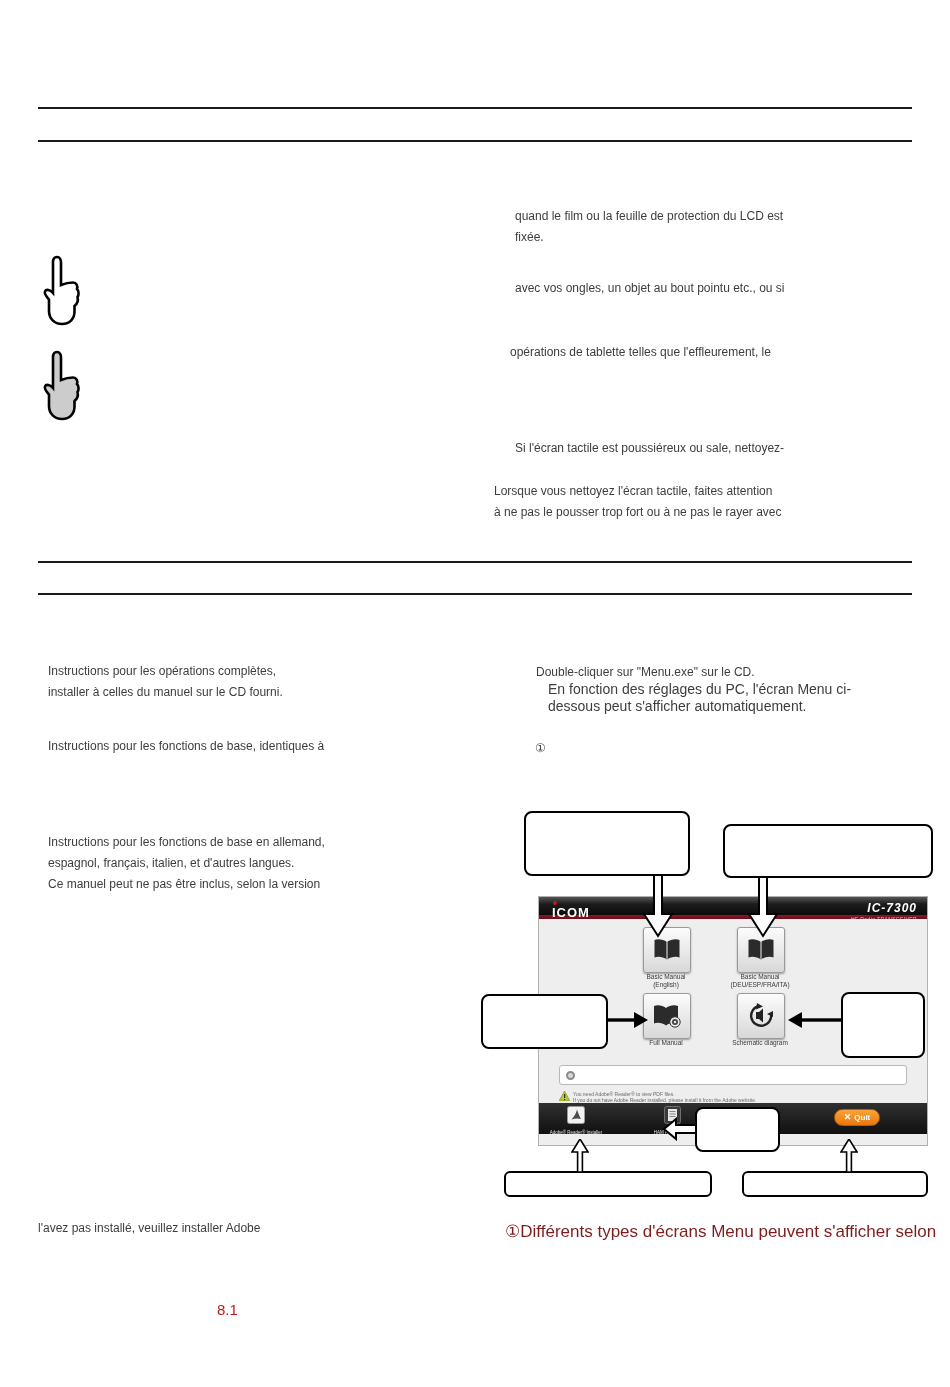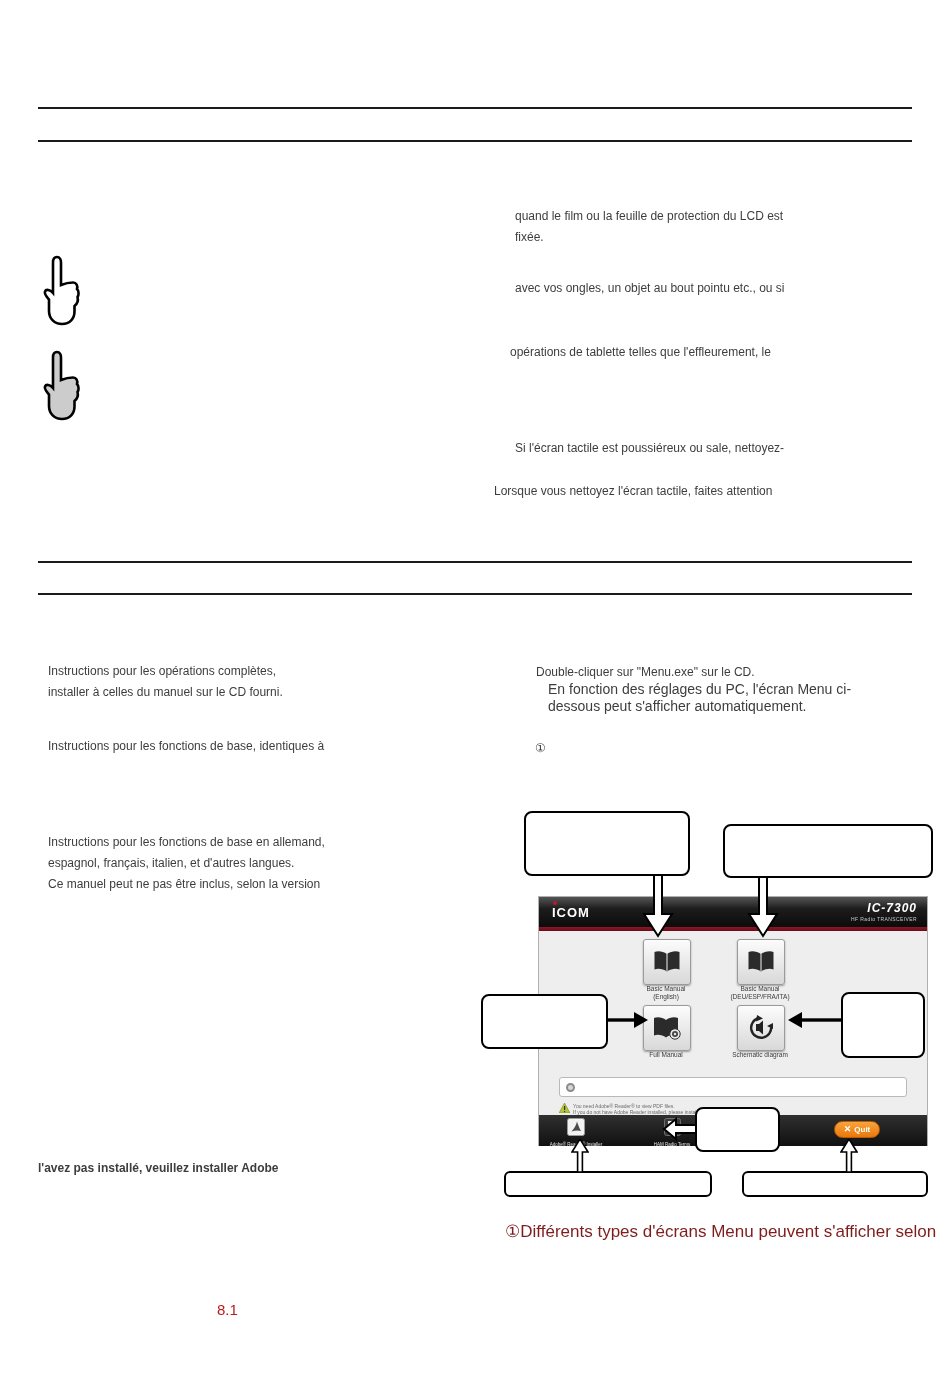--- a/index.html
+++ b/index.html
@@ -14,21 +14,21 @@
   .callout{
     position:absolute;background:#ffffff;border:2px solid #000;border-radius:8px;z-index:6;
   }
   .callout.small{border-radius:6px;}
   
   .shot{
     position:absolute;left:538px;top:896px;width:390px;height:250px;
     border:1px solid #b0b0b0;box-sizing:border-box;background:#eee;z-index:1;
   }
   .shot-header{
-    position:relative;height:30px;
+    position:relative;height:18px;
     background:linear-gradient(180deg,#555 0%,#1c1c1c 40%,#0b0b0b 100%);
   }
   .icom-logo{
     position:absolute;left:13px;top:8px;color:#fff;font-weight:bold;
     font-size:13px;letter-spacing:1px;
   }
   .icom-dot{
     position:absolute;left:1px;top:-4px;width:4px;height:4px;border-radius:50%;background:#c1172c;
   }
   .model-block{position:absolute;right:10px;top:4px;text-align:right;color:#fff;}
@@ -89,20 +89,21 @@
     <div>avec vos ongles, un objet au bout pointu etc., ou si</div>
   </div>
   <div class="abs body-text" style="left:510px;top:342px;">
     <div>opérations de tablette telles que l'effleurement, le</div>
   </div>
   <div class="abs body-text" style="left:515px;top:438px;">
     <div>Si l'écran tactile est poussiéreux ou sale, nettoyez-</div>
   </div>
   <div class="abs body-text" style="left:494px;top:481px;">
     <div>Lorsque vous nettoyez l'écran tactile, faites attention</div>
+    <div>à ne pas le pousser trop fort ou à ne pas le rayer avec</div>
   </div>
 
   <svg class="abs" style="left:40px;top:253px;" width="44" height="78" viewBox="0 0 44 78">
     <path d="M17 4 C14 4 13 6.5 13 9.5 L13 40 C10 36.5 6 36 5 38.5 C4 41 6.5 43.5 9 46.5 L9 58 C9 65.5 14.5 71 22 71 C30 71 34.5 65.5 34.5 58.5 L34.5 53 C37 51 38.5 47.5 37.5 44 C39 42 39 38 37 36 C38 33 36.5 29.5 33 29.5 C29.5 29.5 23.5 31 21 32 L21 9.5 C21 6.5 19.8 4 17 4 Z" fill="#ffffff" stroke="#000" stroke-width="2.6"></path>
   </svg>
   <svg class="abs" style="left:40px;top:348px;" width="44" height="78" viewBox="0 0 44 78">
     <path d="M17 4 C14 4 13 6.5 13 9.5 L13 40 C10 36.5 6 36 5 38.5 C4 41 6.5 43.5 9 46.5 L9 58 C9 65.5 14.5 71 22 71 C30 71 34.5 65.5 34.5 58.5 L34.5 53 C37 51 38.5 47.5 37.5 44 C39 42 39 38 37 36 C38 33 36.5 29.5 33 29.5 C29.5 29.5 23.5 31 21 32 L21 9.5 C21 6.5 19.8 4 17 4 Z" fill="#cccccc" stroke="#000" stroke-width="2.6"></path>
   </svg>
 
   <div class="abs body-text" style="left:48px;top:661px;">
@@ -110,21 +111,21 @@
     <div>installer à celles du manuel sur le CD fourni.</div>
   </div>
   <div class="abs body-text" style="left:48px;top:736px;">
     <div>Instructions pour les fonctions de base, identiques à</div>
   </div>
   <div class="abs body-text" style="left:48px;top:832px;">
     <div>Instructions pour les fonctions de base en allemand,</div>
     <div>espagnol, français, italien, et d'autres langues.</div>
     <div>Ce manuel peut ne pas être inclus, selon la version</div>
   </div>
-  <div class="abs body-text" style="left:38px;top:1158px;font-weight:bold;">
+  <div class="abs body-text" style="left:38px;top:1218px;">
     <div>l'avez pas installé, veuillez installer Adobe</div>
   </div>
 
   <div class="abs body-text" style="left:536px;top:662px;">Double-cliquer sur "Menu.exe" sur le CD.</div>
   <div class="abs note-text" style="left:548px;top:681px;">
     <div>En fonction des réglages du PC, l'écran Menu ci-</div>
     <div>dessous peut s'afficher automatiquement.</div>
   </div>
   <div class="abs body-text" style="left:535px;top:738px;">①</div>
 

